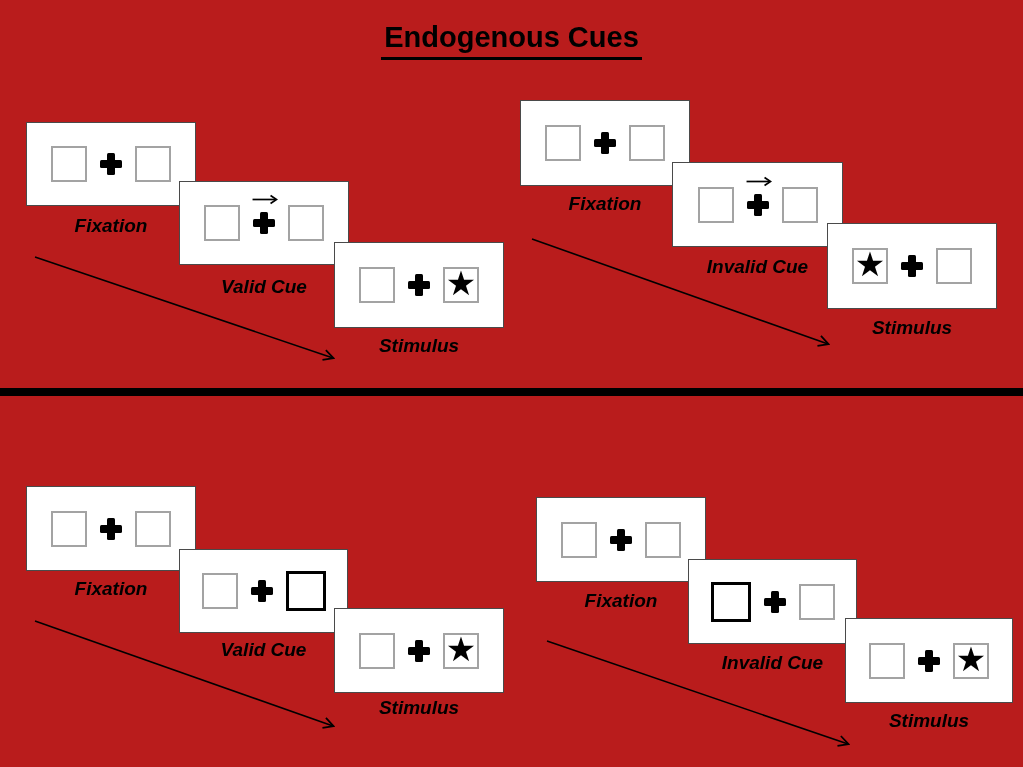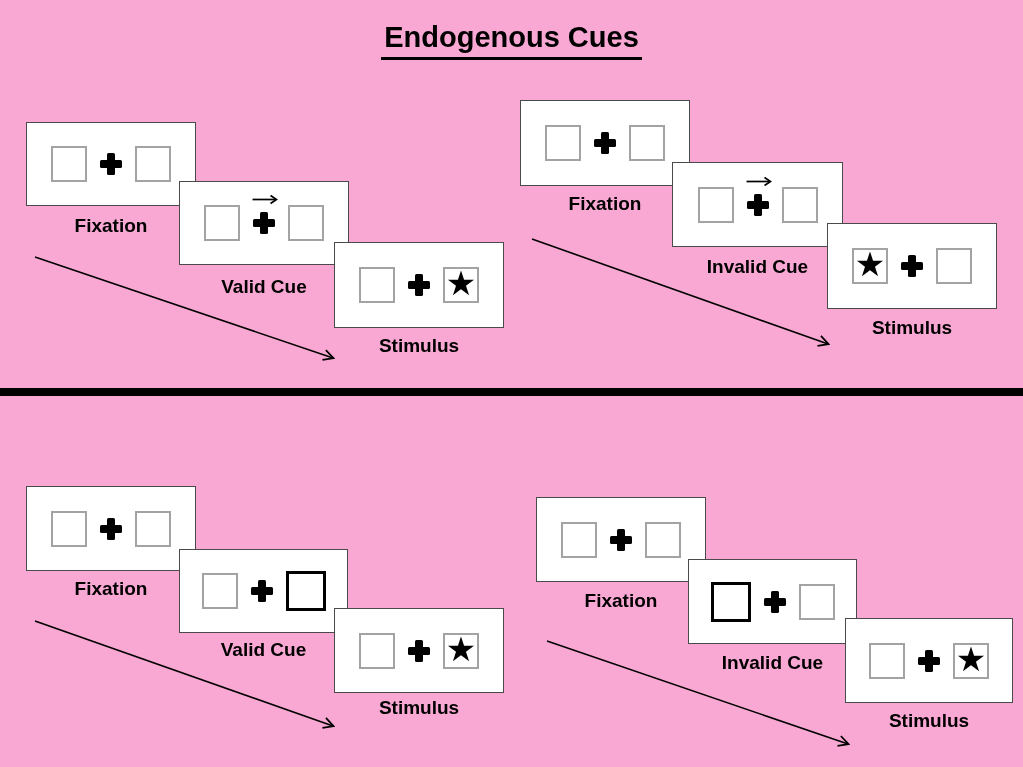--- a/index.html
+++ b/index.html
@@ -1,20 +1,20 @@
 <!DOCTYPE html>
 <html><head>
 <meta charset="utf-8">
 <style>
   html, body { margin: 0; padding: 0; background: #ffffff; }
   .stage {
     position: relative;
     width: 1023px;
     height: 767px;
-    background: #f9a8d4;
+    background: #b91c1c;
     overflow: hidden;
     font-family: "Liberation Sans", sans-serif;
     color: #000000;
   }
 
   
   .section-title {
     position: absolute;
     left: 10px;
     width: 1003px;
@@ -85,20 +85,21 @@
   .cue-arrow { position: absolute; left: 50%; top: -18px; transform: translateX(-46%); }
 
   
   .plabel {
     position: absolute;
     font-size: 19px;
     font-weight: 700;
     text-align: center;
     line-height: 22px;
     white-space: nowrap;
+    font-style: italic;
   }
 
   
   .p-a1{left:26px;top:122px;width:170px;height:84px}
   .p-a2{left:179px;top:181px;width:170px;height:84px}
   .p-a3{left:334px;top:242px;width:170px;height:86px}
   .p-b1{left:520px;top:100px;width:170px;height:86px}
   .p-b2{left:672px;top:162px;width:171px;height:85px}
   .p-b3{left:827px;top:223px;width:170px;height:86px}
   .p-c1{left:26px;top:486px;width:170px;height:85px}

